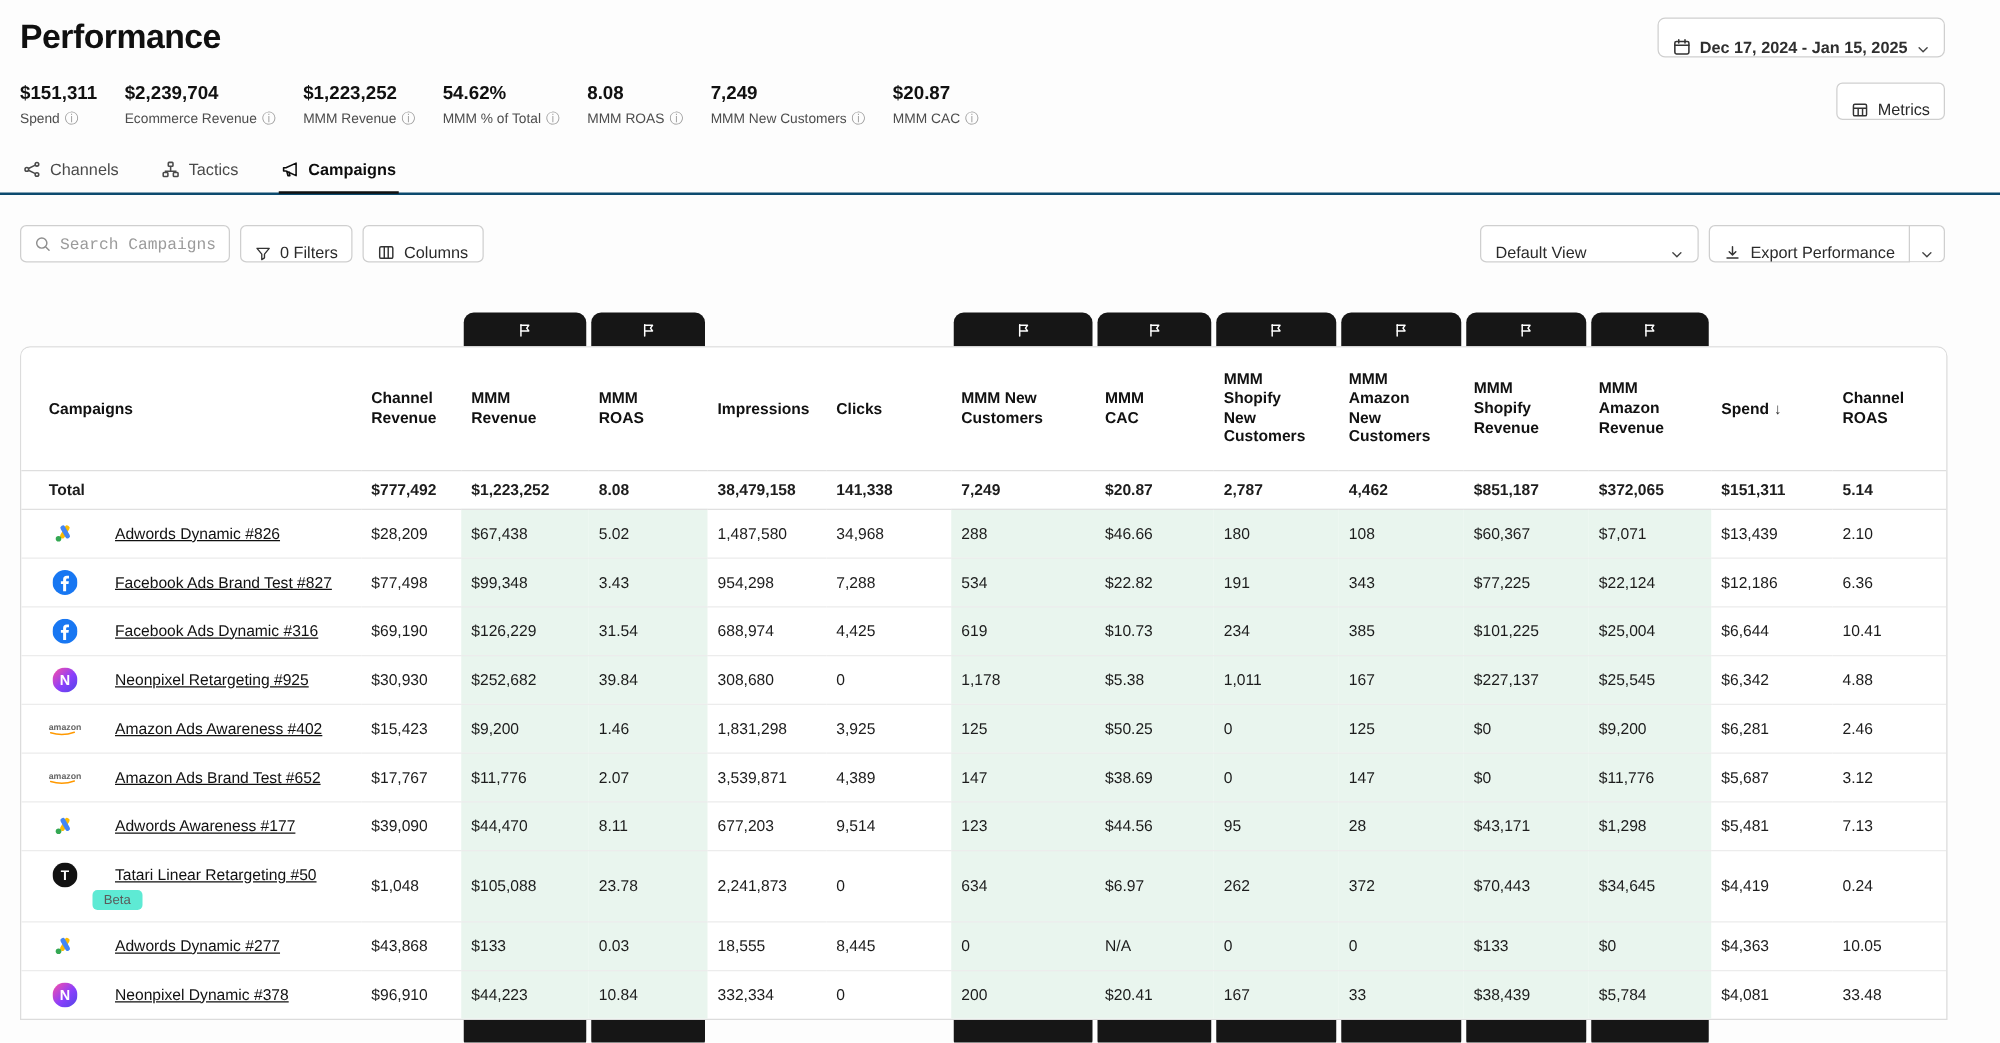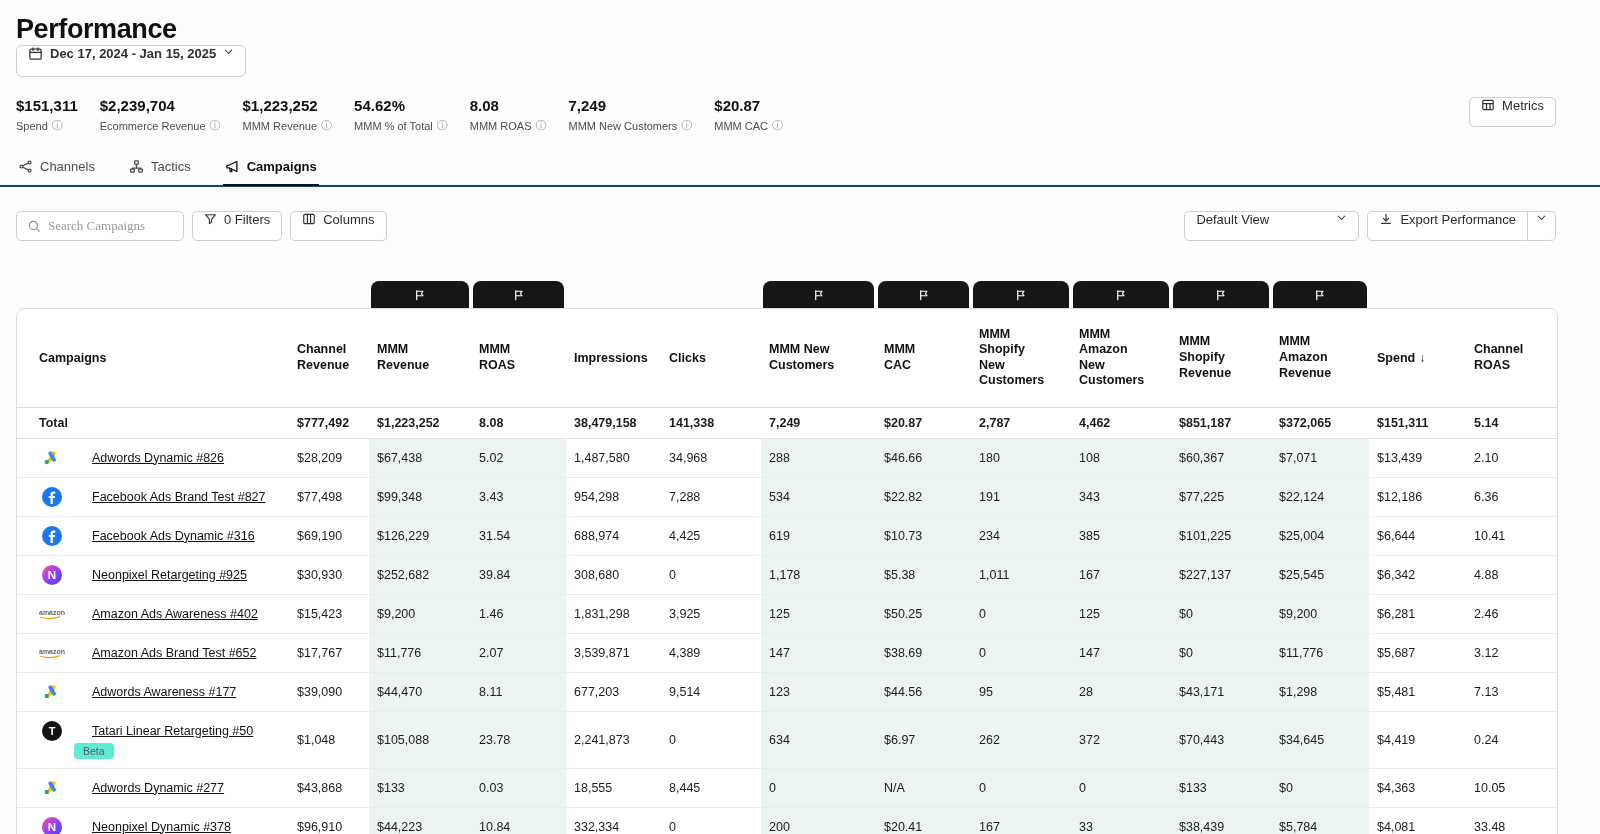--- a/index.html
+++ b/index.html
@@ -5,24 +5,24 @@
   * { box-sizing: border-box; margin: 0; padding: 0; }
   html,body { width:1600px; height:834px; overflow:hidden; }
   body {
     background:#fdfdfd;
     font-family:"Liberation Sans", sans-serif;
     color:#1a1a1a;
   }
   .page { padding:14px 16px 0; }
 
   
-  .topbar { display:flex; justify-content:space-between; align-items:flex-start; width:1540px;flex-direction:column; }
+  .topbar { display:flex; justify-content:space-between; align-items:flex-start; width:1540px; }
   h1 { font-size:27px; font-weight:800; letter-spacing:-0.4px; color:#101010; }
   .btn {
-    display:inline-flex; align-items:flex-start; gap:7px;
+    display:inline-flex; align-items:flex-end; gap:7px;
     background:#fff; border:1px solid #cfcfcf; border-radius:5px;
     height:30px; padding:0 11px; font-size:13px; color:#2b2b2b;
     font-family:inherit; cursor:pointer; white-space:nowrap;
   }
   .date-btn { height:32px; font-weight:700; border-radius:6px; color:#2f2f2f; }
 
   
   .kpi-bar { display:flex; justify-content:space-between; align-items:flex-start; margin-top:20px; width:1540px; }
   .kpis { display:flex; gap:22px; }
   .kpi { min-width:60px; }
@@ -36,21 +36,21 @@
   .tab { position:relative; display:flex; align-items:center; gap:7px; background:none; border:none;
          font-size:13px; color:#4a4a4a; padding:0 2px 11px; cursor:pointer; font-family:inherit; }
   .tab.active { color:#0d0d0d; font-weight:700; }
   .tab.active::after { content:""; position:absolute; left:0; right:0; bottom:-1px; height:2.5px; background:#111; }
 
   
   .toolbar { display:flex; justify-content:space-between; margin-top:24px; width:1540px; }
   .toolbar-left, .toolbar-right { display:flex; gap:8px; }
   .search { display:flex; align-items:center; gap:7px; border:1px solid #cfcfcf; border-radius:5px;
             background:#fff; height:30px; padding:0 10px; width:168px; }
-  .search input { border:none; outline:none; font-size:13px; width:100%; font-family:Liberation Serif, serif; color:#15803d; background:transparent; }
+  .search input { border:none; outline:none; font-size:13px; width:100%; font-family:Liberation Mono, monospace; color:#15803d; background:transparent; }
   .search input::placeholder { color:#9b9b9b; }
   .select { width:175px; justify-content:space-between; }
   .split-btn { display:flex; }
   .seg-main { border-radius:5px 0 0 5px; }
   .seg-chev { border-radius:0 5px 5px 0; border-left:none; padding:0 8px; }
 
   
   .table-zone { margin-top:40px; width:1542px; }
   .chips-table { width:1540px; margin-left:1px; table-layout:fixed; border-collapse:collapse; }
   .chips-table td { padding:0; height:27px; }

